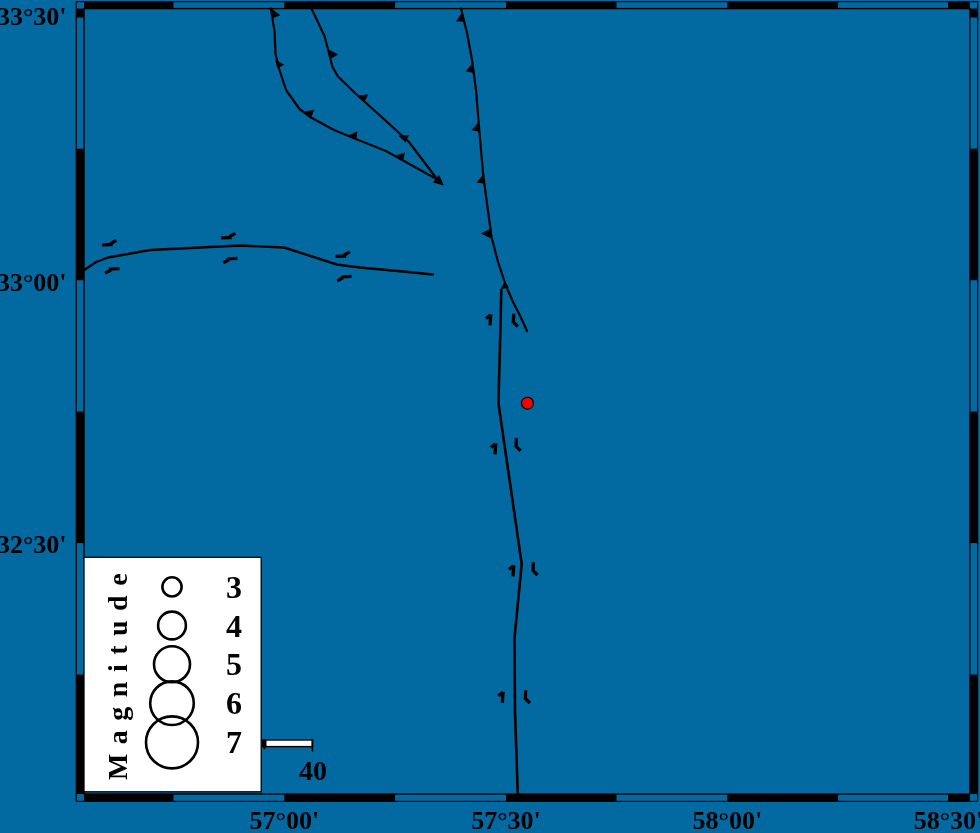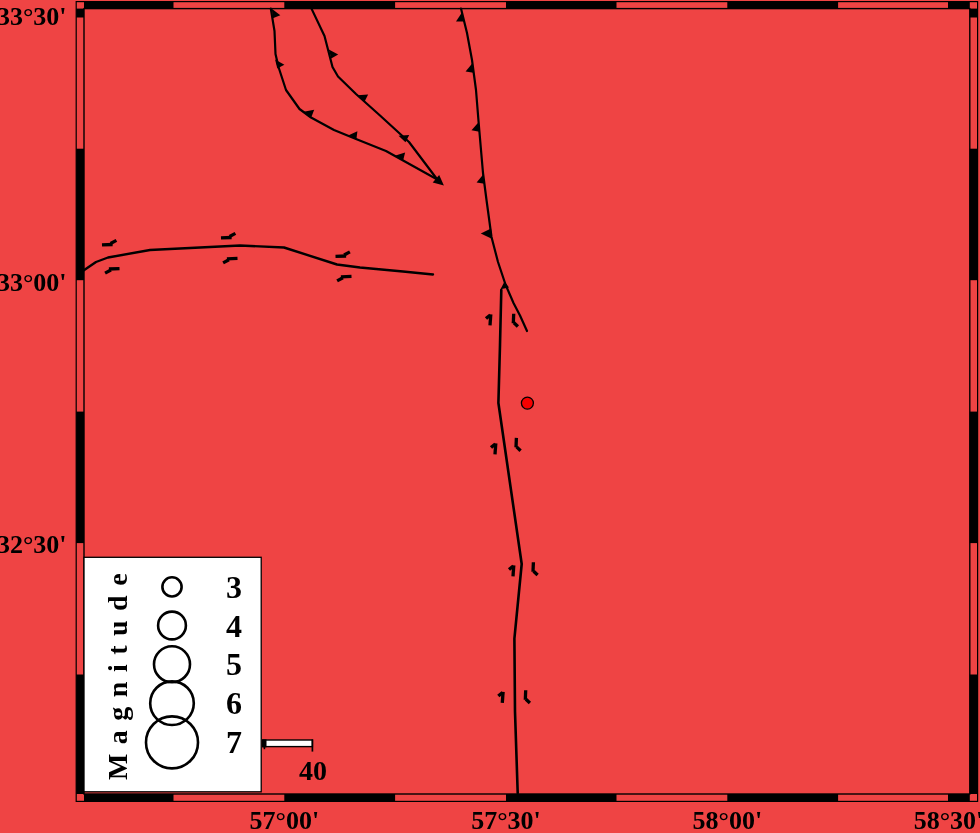--- a/index.html
+++ b/index.html
@@ -1,15 +1,15 @@
 <!DOCTYPE html>
 <html><head><meta charset="utf-8">
 <style>
   html,body{margin:0;padding:0;background:#fff;}
-  .wrap{width:980px;height:833px;position:relative;overflow:hidden;background:#ef4444;}
+  .wrap{width:980px;height:833px;position:relative;overflow:hidden;background:#0369a1;}
   text{font-family:"Liberation Serif", serif;font-weight:bold;fill:#000;}
   .ax{font-size:26px;}
   .mag{font-size:28px;letter-spacing:9.5px;}
   .num{font-size:32px;}
   .num40{font-size:28px;}
 </style></head>
 <body>
 <div class="wrap">
 <svg width="980" height="833" viewBox="0 0 980 833" xmlns="http://www.w3.org/2000/svg">
 <rect x="76.2" y="1.6" width="901.4" height="799.8" fill="none" stroke="#000" stroke-width="1.2"></rect>

